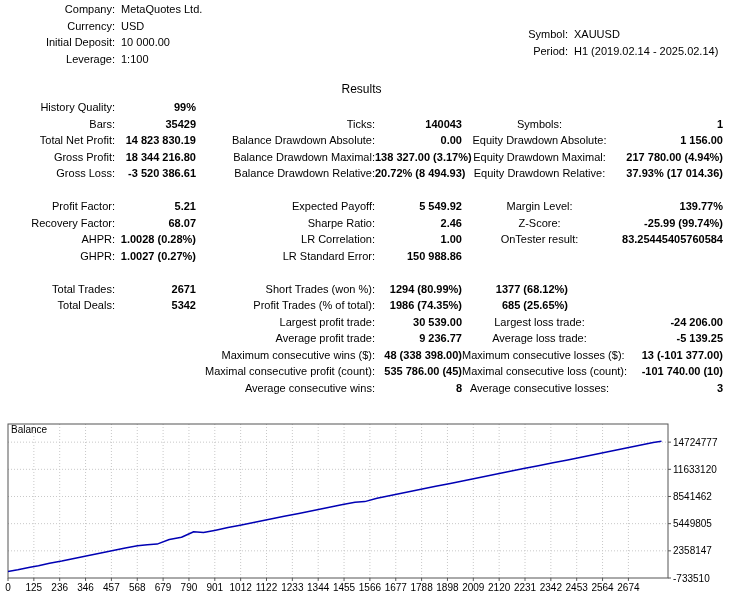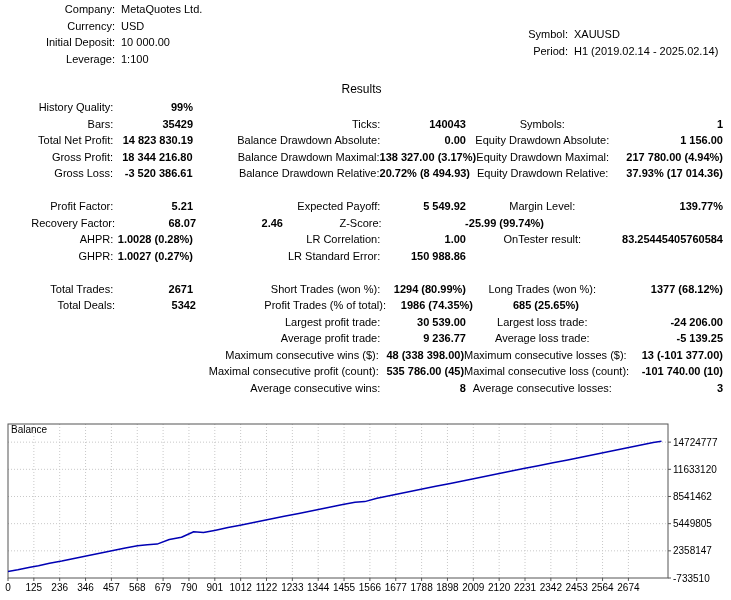--- a/index.html
+++ b/index.html
@@ -15,21 +15,21 @@
   #header-right .hdr-label{width:138px;}
   #results-title{position:absolute;top:82px;left:0;width:723px;text-align:center;
                  font-weight:normal;font-size:12px;}
   #stats-grid{position:absolute;top:99px;left:0;width:723px;}
   .stats-section{margin-bottom:16.5px;}
   .stats-row{display:flex;height:16.5px;align-items:center;white-space:nowrap;}
   .cell{text-align:right;overflow:visible;}
   .lbl{font-weight:normal;}
   .val{font-weight:bold;}
   .c1l{width:115px;} .c1v{width:81px;}
-  .c2l{width:179px;padding-left:11px;} .c2v{width:87px;}
+  .c2l{width:179px;} .c2v{width:87px;}
   .c3l{width:155px;text-align:center;} .c3v{width:106px;}
   #chart-wrap{position:absolute;top:420px;left:0;width:731px;height:180px;}
   svg text{font-family:"Liberation Sans","DejaVu Sans",sans-serif;font-size:10px;fill:#000;}
 </style>
 </head>
 <body>
 
 <div id="report">
 
   <div id="header-left">
@@ -112,20 +112,21 @@
           <span class="cell lbl c1l">Profit Factor:</span>
           <span class="cell val c1v">5.21</span>
           <span class="cell lbl c2l">Expected Payoff:</span>
           <span class="cell val c2v">5 549.92</span>
           <span class="cell lbl c3l">Margin Level:</span>
           <span class="cell val c3v">139.77%</span>
         </div>
         <div class="stats-row">
           <span class="cell lbl c1l">Recovery Factor:</span>
           <span class="cell val c1v">68.07</span>
+          <span class="cell lbl c2l">Sharpe Ratio:</span>
           <span class="cell val c2v">2.46</span>
           <span class="cell lbl c3l">Z-Score:</span>
           <span class="cell val c3v">-25.99 (99.74%)</span>
         </div>
         <div class="stats-row">
           <span class="cell lbl c1l">AHPR:</span>
           <span class="cell val c1v">1.0028 (0.28%)</span>
           <span class="cell lbl c2l">LR Correlation:</span>
           <span class="cell val c2v">1.00</span>
           <span class="cell lbl c3l">OnTester result:</span>
@@ -139,21 +140,20 @@
           <span class="cell lbl c3l"></span>
           <span class="cell val c3v"></span>
         </div>
       </div>
       <div class="stats-section">
         <div class="stats-row">
           <span class="cell lbl c1l">Total Trades:</span>
           <span class="cell val c1v">2671</span>
           <span class="cell lbl c2l">Short Trades (won %):</span>
           <span class="cell val c2v">1294 (80.99%)</span>
-          <span class="cell lbl c3l">Long Trades (won %):</span>
           <span class="cell val c3v">1377 (68.12%)</span>
         </div>
         <div class="stats-row">
           <span class="cell lbl c1l">Total Deals:</span>
           <span class="cell val c1v">5342</span>
           <span class="cell lbl c2l">Profit Trades (% of total):</span>
           <span class="cell val c2v">1986 (74.35%)</span>
           <span class="cell val c3v">685 (25.65%)</span>
         </div>
         <div class="stats-row">

